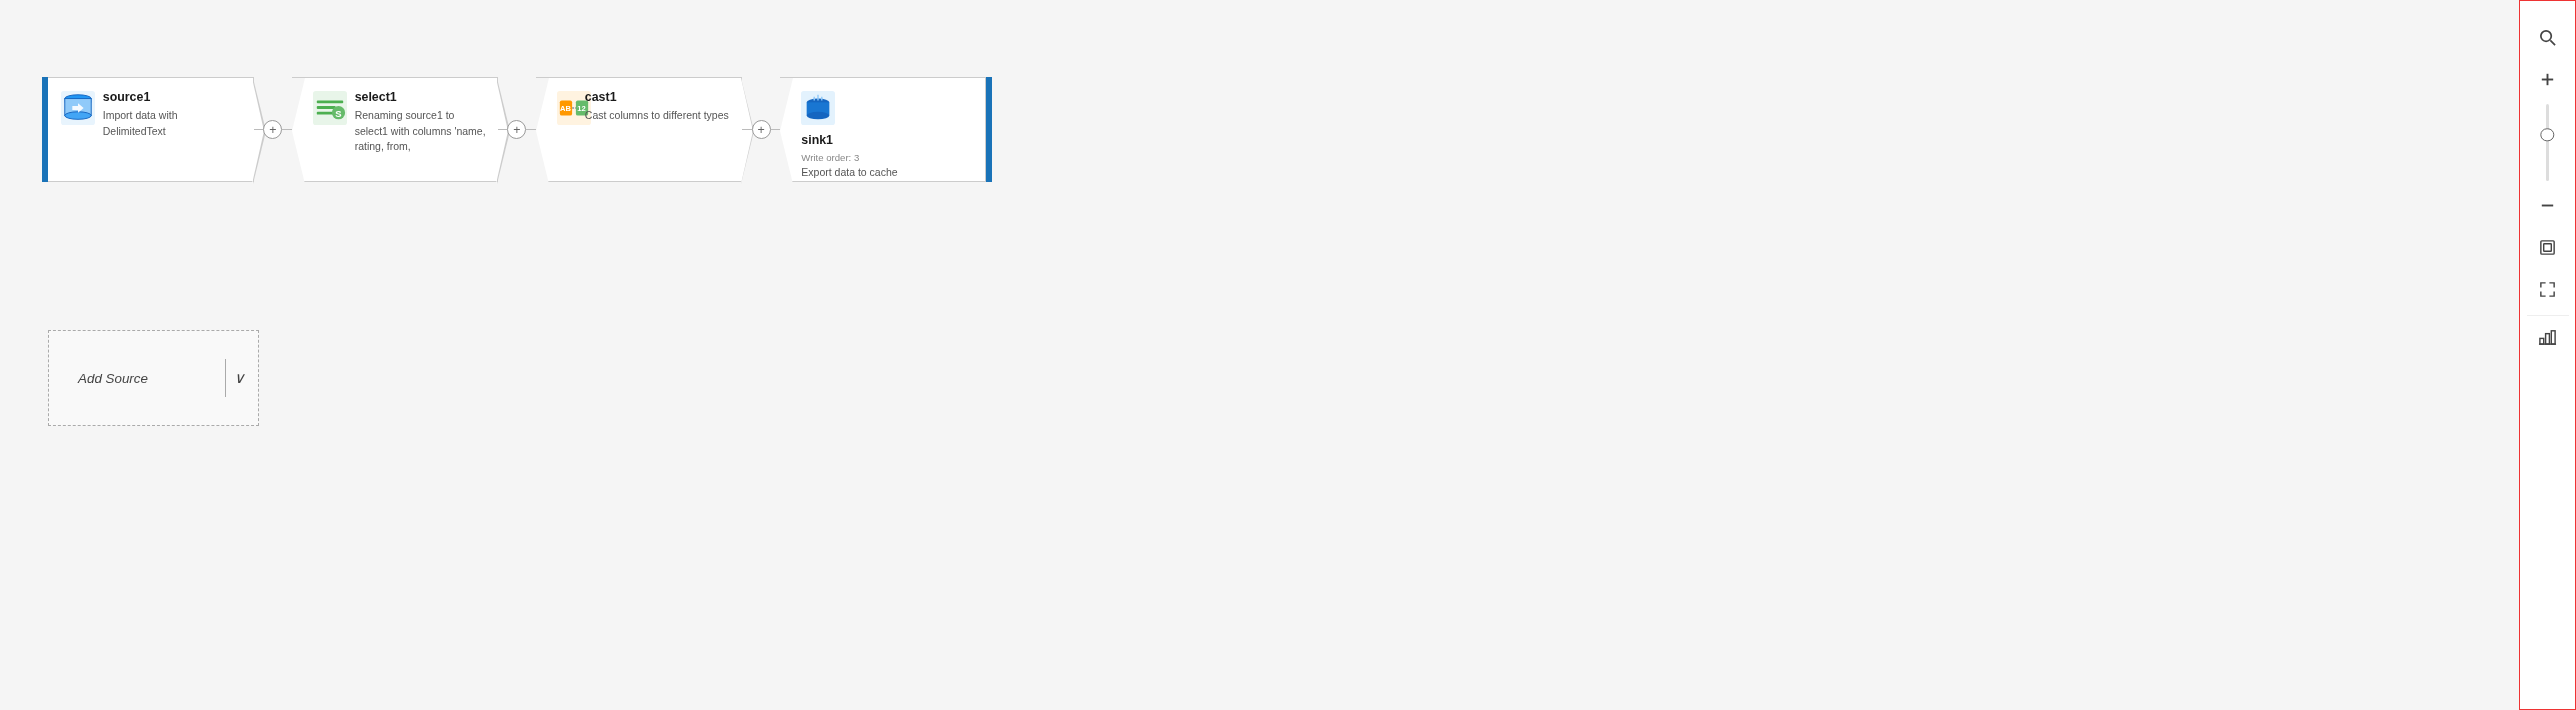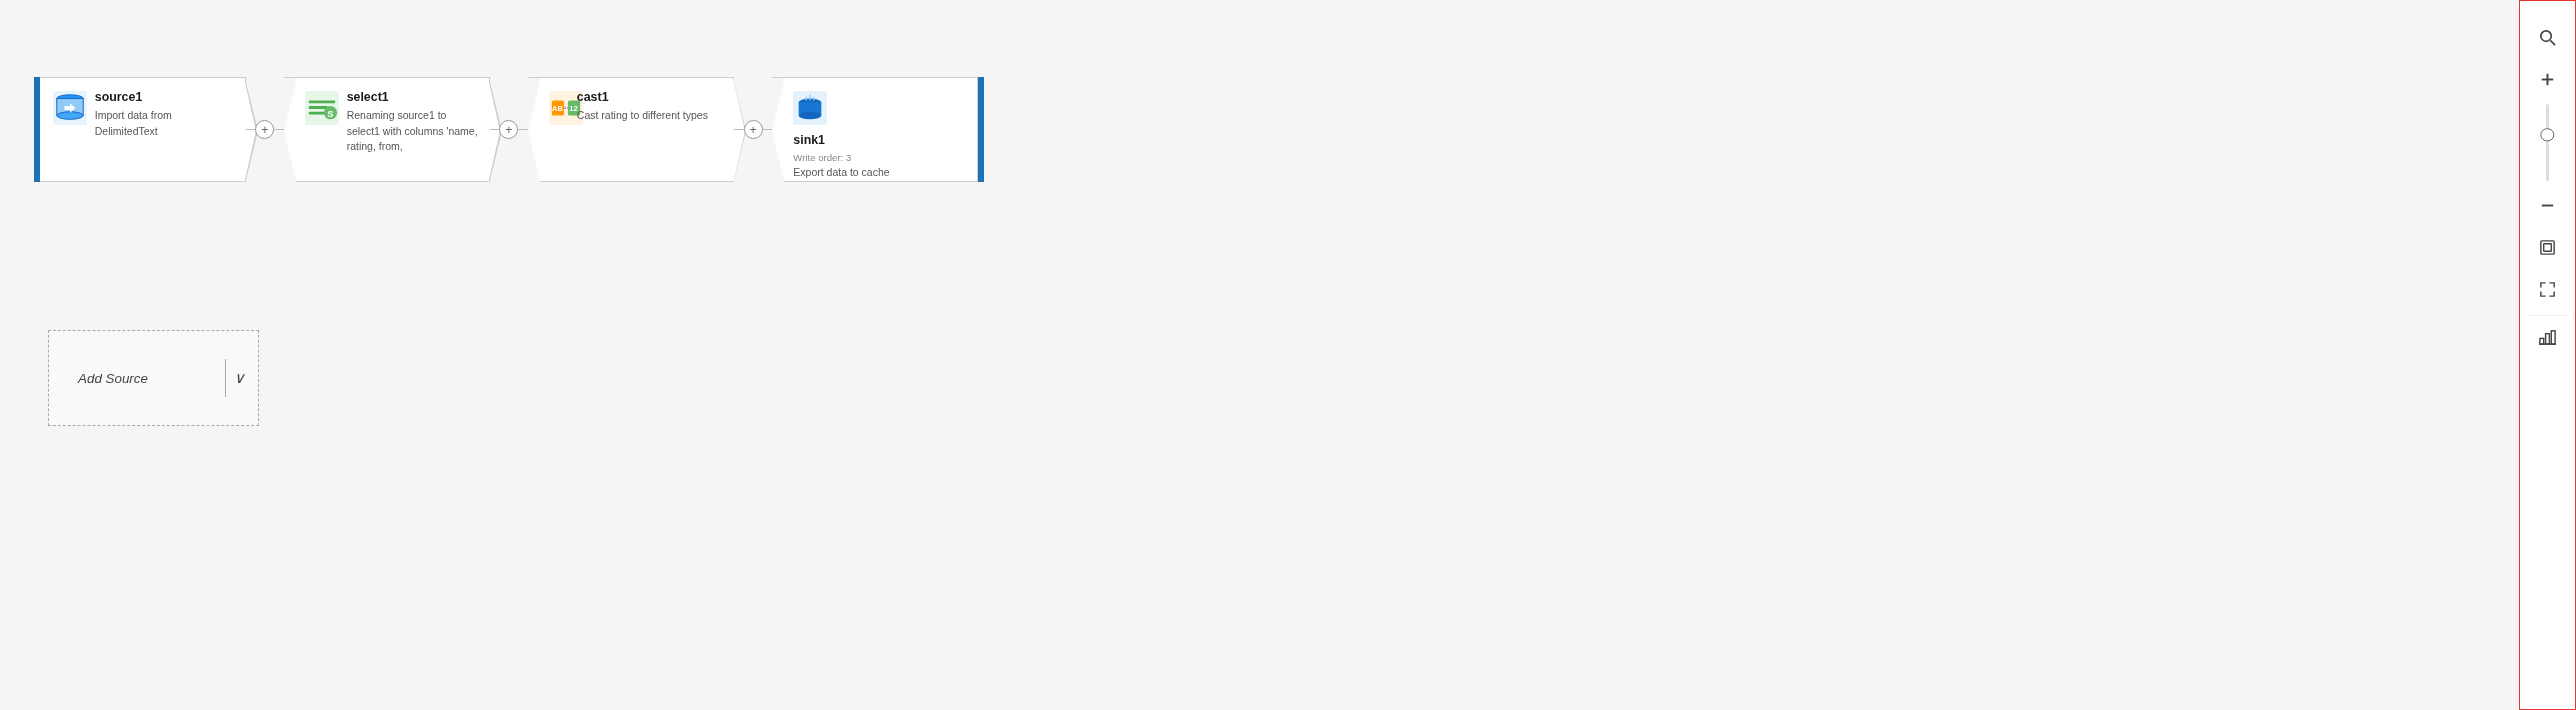--- a/index.html
+++ b/index.html
@@ -110,21 +110,21 @@
 
     
     .icon-svg {
       width: 19px;
       height: 19px;
     }
 
     .pipeline-container {
       position: absolute;
       top: 77px;
-      left: 34px;
+      left: 42px;
       display: flex;
       align-items: center;
       border-radius: 11px;
     }
 
     .node-text-block {
       display: flex;
       flex-direction: column;
     }
 
@@ -208,21 +208,21 @@
             <ellipse cx="18" cy="8" rx="14" ry="4" fill="none" stroke="#1565c0" stroke-width="1"></ellipse>
             <rect x="4" y="8" width="28" height="18" fill="#90caf9"></rect>
             <rect x="4" y="8" width="28" height="18" fill="none" stroke="#1565c0" stroke-width="1"></rect>
             <ellipse cx="18" cy="26" rx="14" ry="4" fill="#42a5f5"></ellipse>
             <ellipse cx="18" cy="26" rx="14" ry="4" fill="none" stroke="#1565c0" stroke-width="1"></ellipse>
             <polygon points="18,13 24,18 18,23 18,20 12,20 12,16 18,16" fill="#fff" opacity="0.9"></polygon>
           </svg>
         </div>
         <div class="node-text-block">
           <span class="node-name">source1</span>
-          <span class="node-desc">Import data from DelimitedText</span>
+          <span class="node-desc">Import data with DelimitedText</span>
         </div>
       </div>
 
       <div style="position:absolute;right:-13.4px;top:0;width:0;height:0;border-top:53px solid transparent;border-bottom:53px solid transparent;border-left:13.4px solid #ccc;z-index:3;"></div>
       <div style="position:absolute;right:-11.5px;top:0;width:0;height:0;border-top:53px solid transparent;border-bottom:53px solid transparent;border-left:12.4px solid #fff;z-index:4;"></div>
     </div>
 
     <div class="between-nodes" style="z-index:20;">
       <div style="width:9.6px;height:1px;background:#bbb;"></div>
       <div class="plus-circle">+</div>
@@ -266,21 +266,21 @@
             <rect width="36" height="36" rx="3" fill="#fff3e0"></rect>
             <rect x="3" y="10" width="13" height="16" rx="2" fill="#ff9800"></rect>
             <rect x="20" y="10" width="13" height="16" rx="2" fill="#66bb6a"></rect>
             <path d="M16 18 L20 18" stroke="#aaa" stroke-width="2" stroke-dasharray="2,1"></path>
             <text x="9" y="21" text-anchor="middle" fill="white" font-size="8" font-weight="bold">AB</text>
             <text x="26" y="21" text-anchor="middle" fill="white" font-size="8" font-weight="bold">12</text>
           </svg>
         </div>
         <div class="node-text-block">
           <span class="node-name">cast1</span>
-          <span class="node-desc">Cast rating to different types</span>
+          <span class="node-desc">Cast columns to different types</span>
         </div>
       </div>
       <div style="position:absolute;right:-13.4px;top:0;width:0;height:0;border-top:53px solid transparent;border-bottom:53px solid transparent;border-left:13.4px solid #ccc;z-index:3;"></div>
       <div style="position:absolute;right:-11.5px;top:0;width:0;height:0;border-top:53px solid transparent;border-bottom:53px solid transparent;border-left:12.4px solid #fff;z-index:4;"></div>
     </div>
 
     <div class="between-nodes" style="z-index:20;">
       <div style="width:9.6px;height:1px;background:#bbb;"></div>
       <div class="plus-circle">+</div>
       <div style="width:9.6px;height:1px;background:#bbb;"></div>

